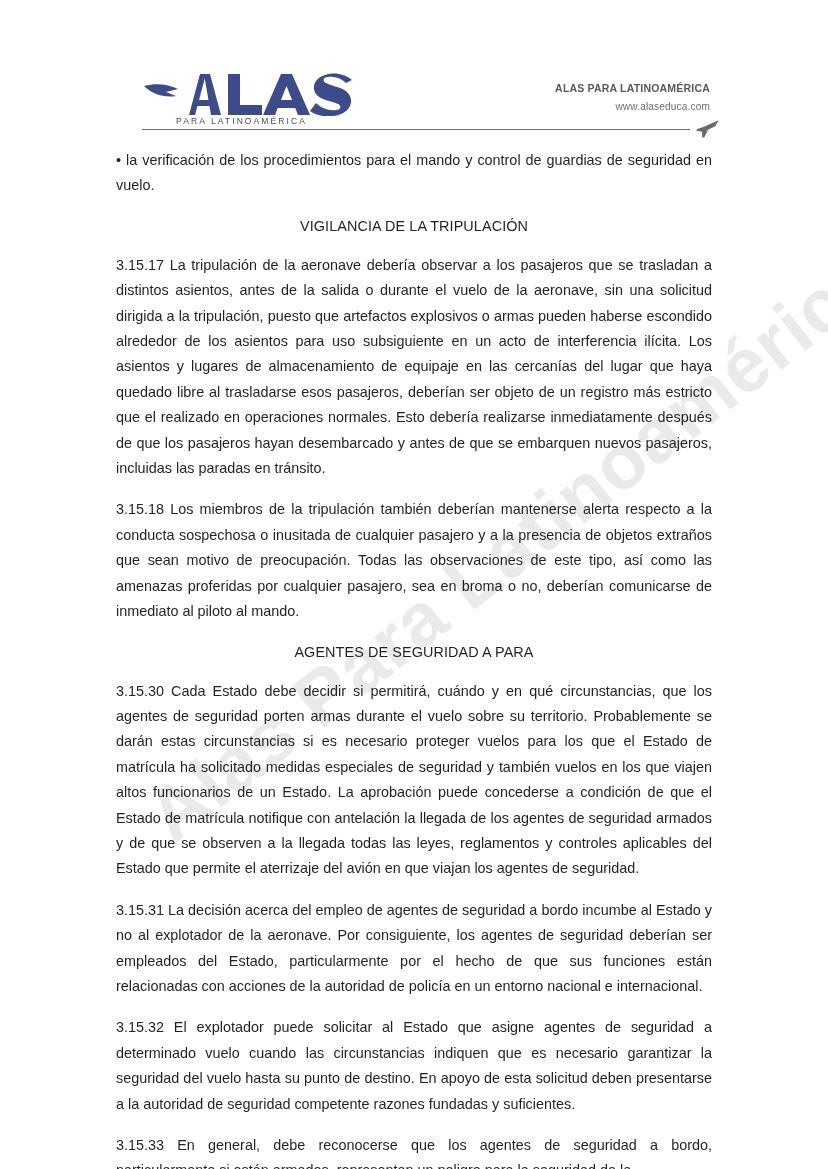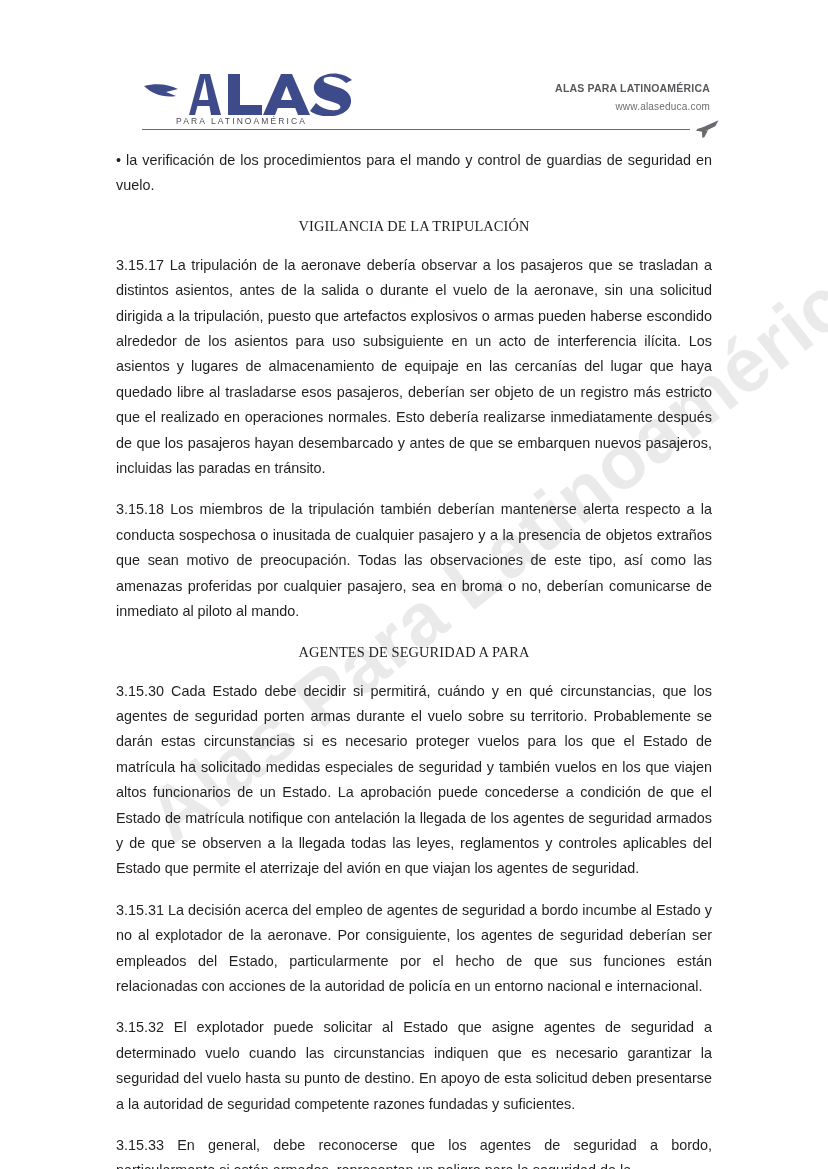--- a/index.html
+++ b/index.html
@@ -144,21 +144,21 @@
   p.para.gap-after { margin-bottom: 16px; }
   p.para.bullet { text-indent: 0; }
   h2.section-title {
     margin: 14px 0 16px 0;
     font-size: 14.4px;
     line-height: 22px;
     font-weight: 400;
     text-align: center;
     color: #231f20;
     letter-spacing: .1px;
-    font-family: Liberation Serif, serif;
+    font-family: Liberation Sans, sans-serif;
   }
 </style>
 </head>
 <body>
 
 <div class="page">
 
   <div class="watermark">
     <div class="watermark-text">Alas Para Latinoamérica</div>
   </div>

